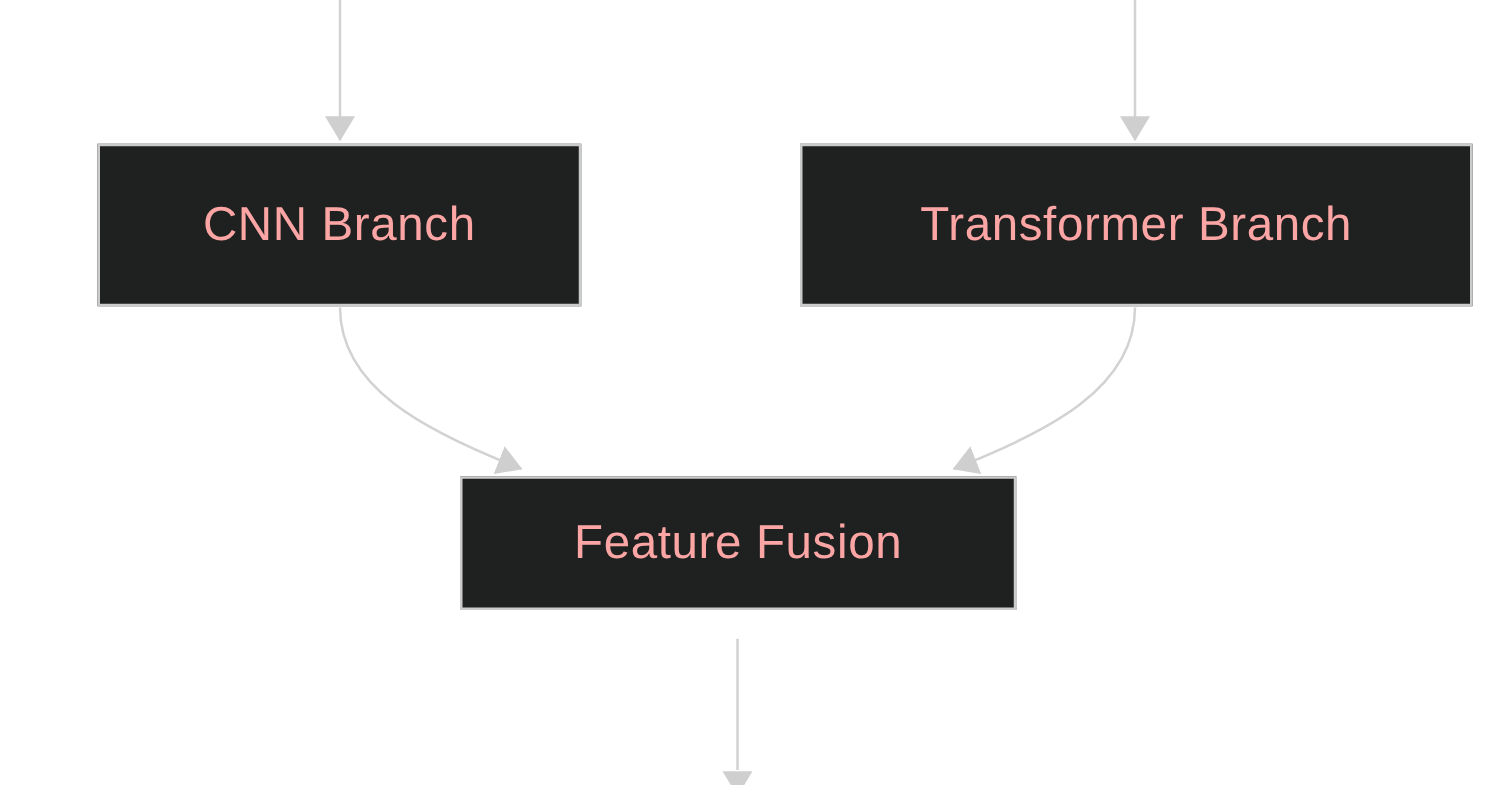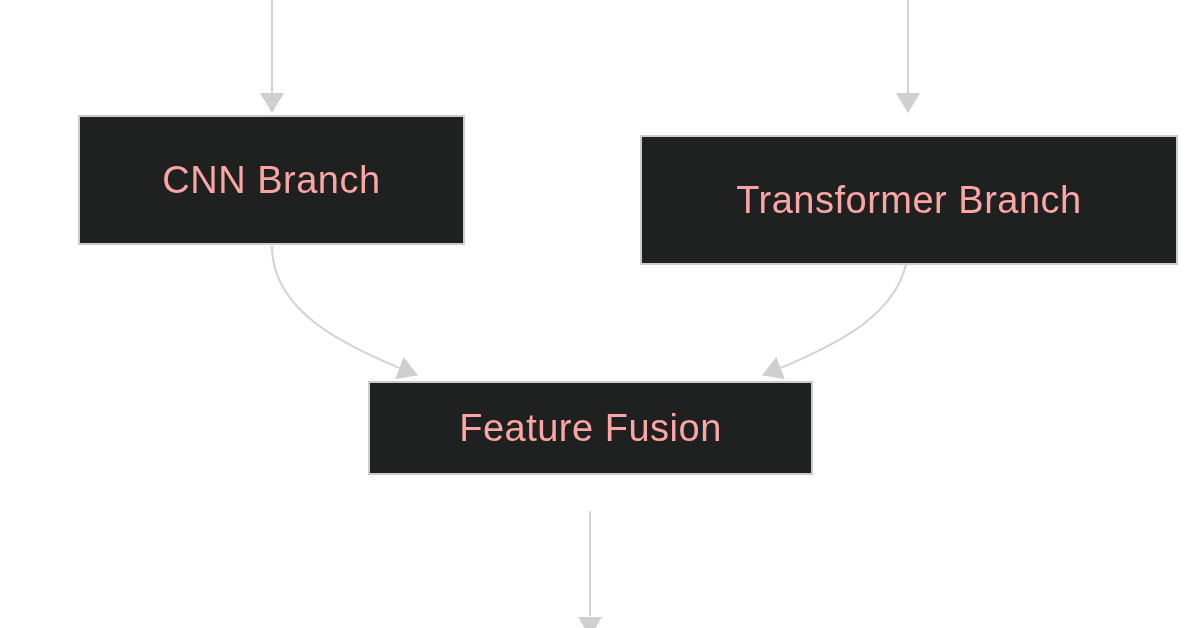--- a/index.html
+++ b/index.html
@@ -30,22 +30,22 @@
     color: #fca5a5;
     display: flex;
     align-items: center;
     justify-content: center;
     font-size: 38px;
     font-weight: 400;
     letter-spacing: 0.5px;
     text-align: center;
   }
   .node-cnn { left: 78px; top: 115px; width: 387px; height: 130px; }
-  .node-transformer { left: 640px; top: 115px; width: 538px; height: 130px; margin-top: 20px; }
-  .node-fusion { left: 368px; top: 381px; width: 445px; height: 94px; }
+  .node-transformer { left: 640px; top: 115px; width: 538px; height: 130px; }
+  .node-fusion { left: 368px; top: 381px; width: 445px; height: 107px; }
 </style>
 </head>
 <body>
 
 <div class="canvas">
 
   <svg class="edge-layer" viewBox="0 0 1200 628" xmlns="http://www.w3.org/2000/svg">
     <defs>
       <marker id="arrowhead" markerUnits="userSpaceOnUse" markerWidth="20" markerHeight="24" refX="19" refY="12" orient="auto">
         <polygon points="0,0 20,12 0,24" fill="#cfcfcf"></polygon>

